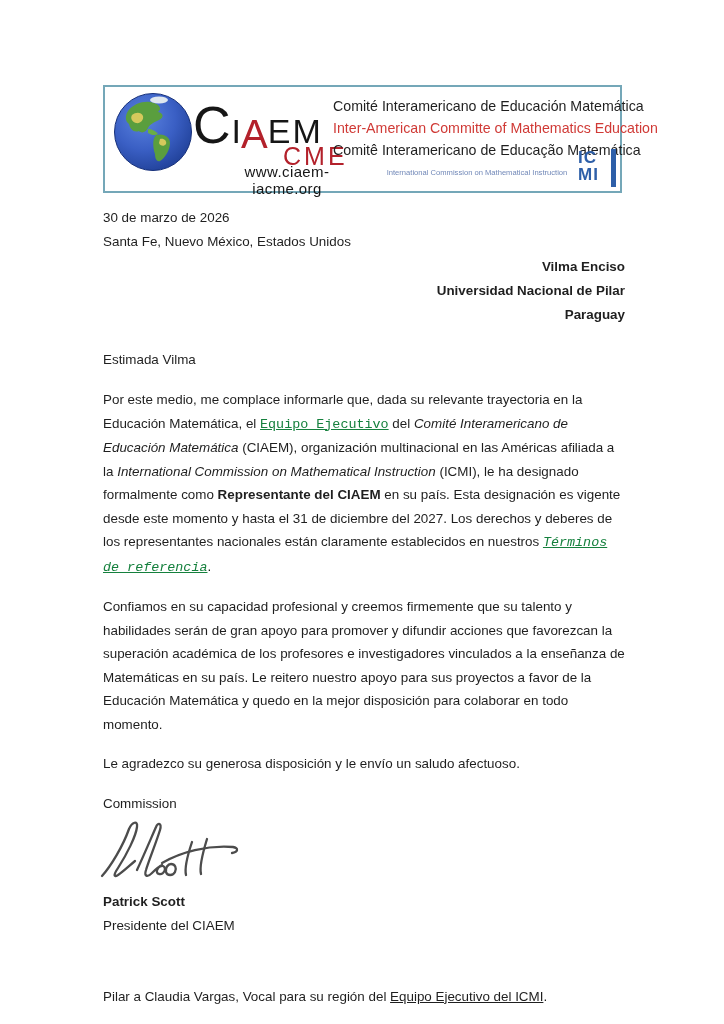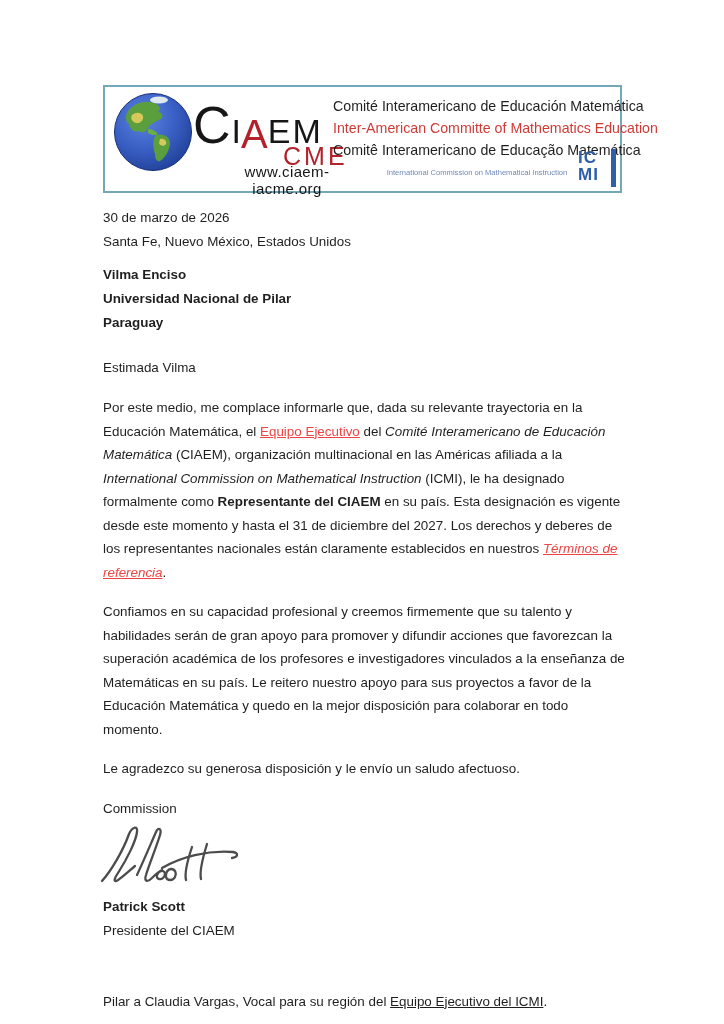--- a/index.html
+++ b/index.html
@@ -57,23 +57,23 @@
   
   .letter {
     position: absolute;
     left: 103px; top: 206px; width: 522px;
     font-size: 13.4px; line-height: 24px; color: #1f1f1f;
   }
   .para { line-height: 23.5px; margin-top: 16px; }
   .block-gap { margin-top: 16px; }
   .bold { font-weight: bold; }
   .italic { font-style: italic; }
-  .link { color: #ef4444; text-decoration: underline; cursor: pointer; }
+  .link { color: #15803d; text-decoration: underline; cursor: pointer; font-family: Liberation Mono, monospace; }
   .link-black { color: #1f1f1f; text-decoration: underline; cursor: pointer; }
-  .recipient-block { margin-top: 9px; }
+  .recipient-block { margin-top: 1px; text-align: right; }
   .salutation { margin-top: 21px; }
   .signature { margin: 2px 0 0 -4px; display: block; }
   .cc-line { margin-top: 47px; }
 </style>
 </head>
 <body>
 
 <div class="page">
 
   <header class="letterhead">

